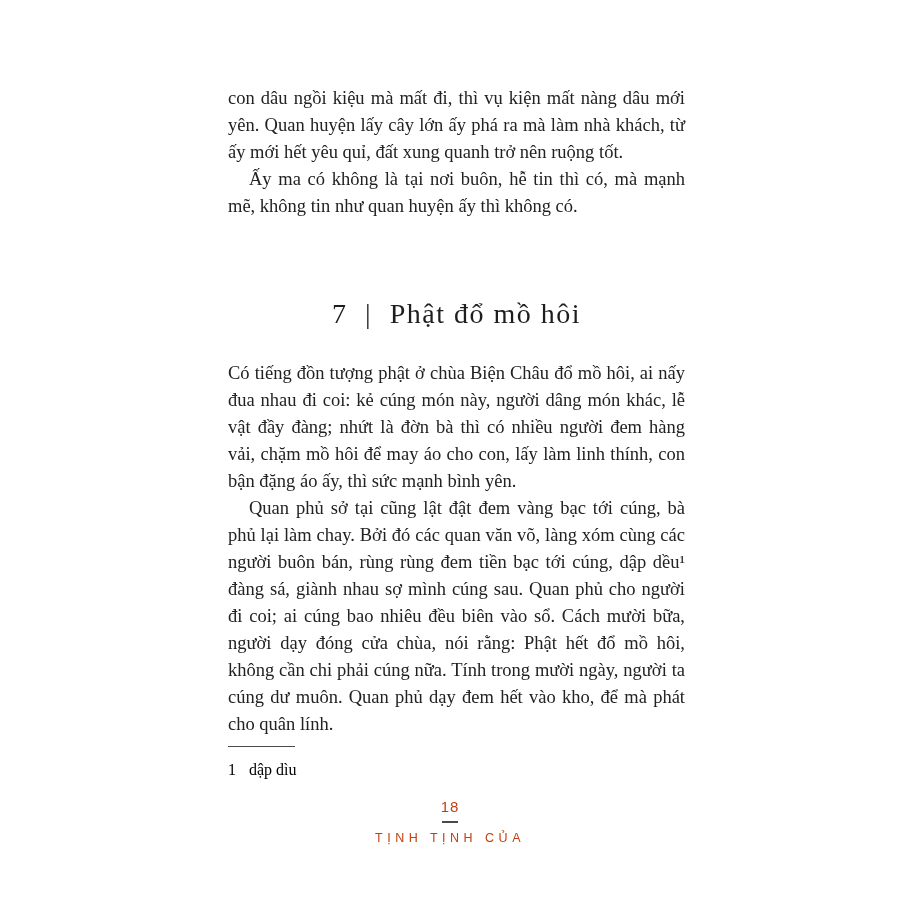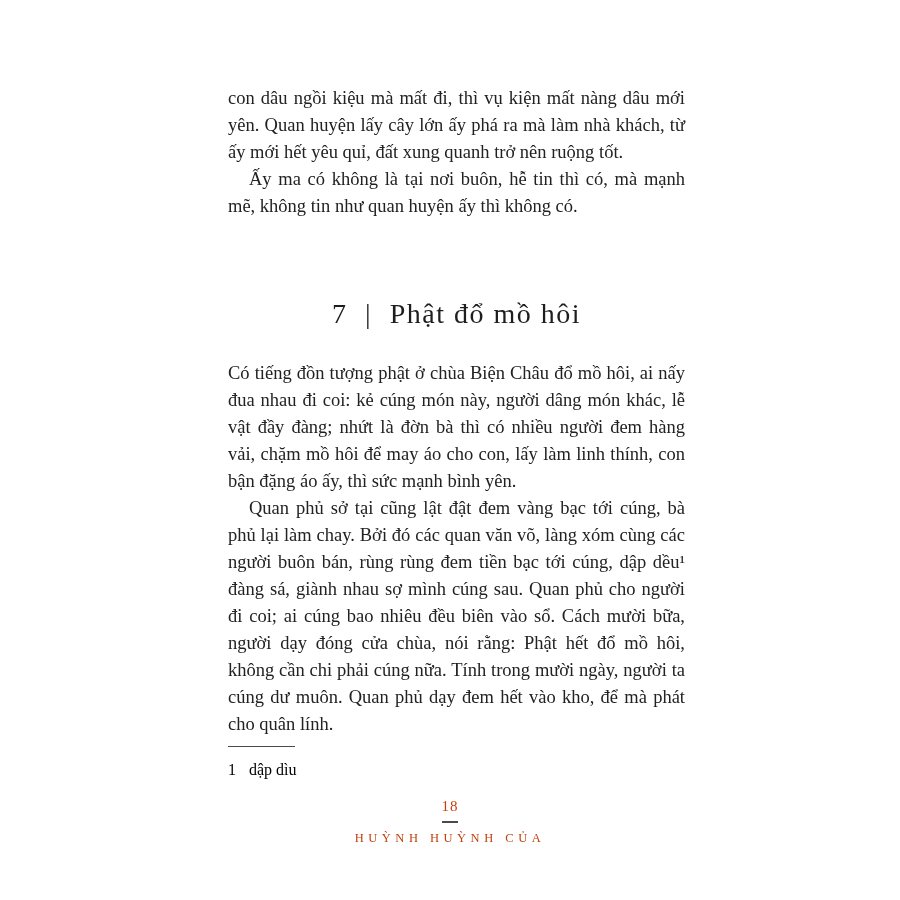--- a/index.html
+++ b/index.html
@@ -1,15 +1,15 @@
 <!DOCTYPE html>
 <html><head>
 <meta charset="utf-8">
 <style>
-  * { margin: 0; padding: 0; box-sizing: border-box; font-family: Liberation Serif, serif; }
+  * { margin: 0; padding: 0; box-sizing: border-box; }
   html, body { background: #ffffff; }
   .page {
     position: relative;
     width: 900px;
     height: 900px;
     margin: 0 auto;
     background: #ffffff;
     overflow: hidden;
     font-family: "Liberation Serif", "DejaVu Serif", serif;
     color: #222222;
@@ -107,16 +107,16 @@
       <p class="footnote-text">
         <span class="fn-marker">1</span><span>dập dìu</span>
       </p>
     </div>
 
   </main>
 
   <footer class="page-footer">
     <div class="page-number">18</div>
     <div class="footer-rule"></div>
-    <div class="author-name">HUỲNH HUỲNH CỦA</div>
+    <div class="author-name">TỊNH TỊNH CỦA</div>
   </footer>
 
 </div>
 
 </body></html>

